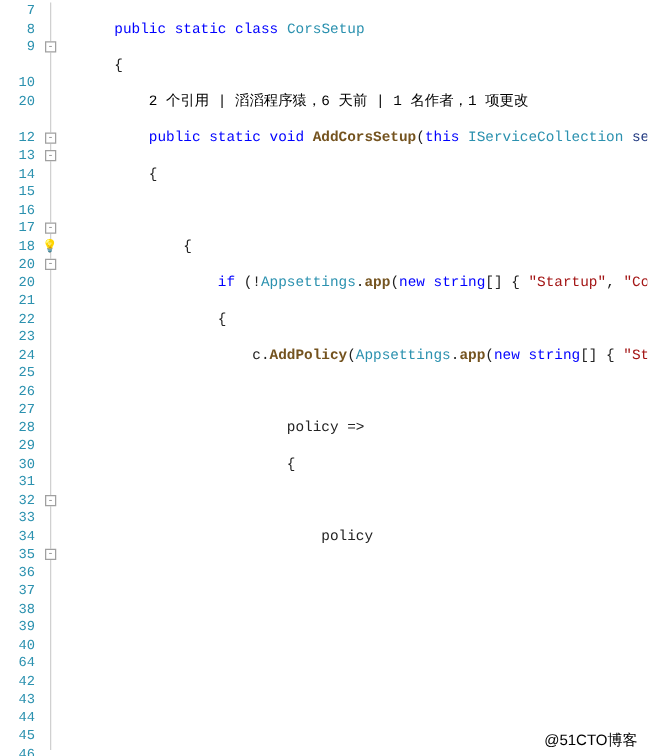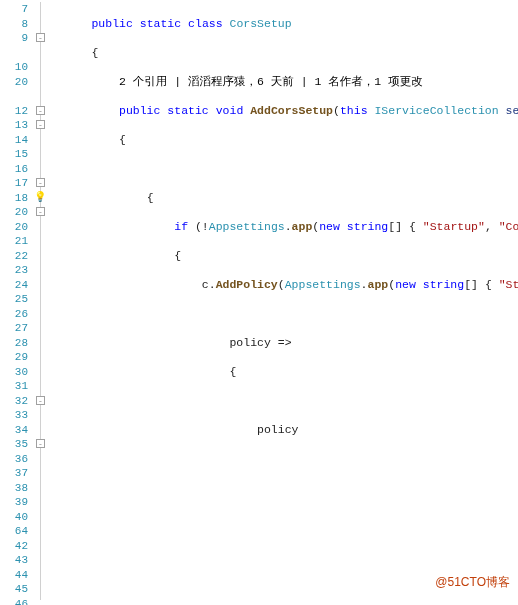--- a/index.html
+++ b/index.html
@@ -68,22 +68,22 @@
     .c-green { color: #008000; }
     .c-kw { color: #0000ff; }
     .c-type { color: #2b91af; }
     .c-str { color: #a31515; }
     .c-meth { color: #74531f; font-weight: bold; }
     .c-par { color: #1f377f; }
     .c-txt { color: #222222; }
     .watermark {
       position: absolute;
       right: 8px;
-      bottom: 14px;
-      color: #c2410c;
+      bottom: 4px;
+      color: #000000;
       font-family: Arial, sans-serif;
       font-size: 12px;
       margin-left: 28px;
     }
   </style>
 </head>
 <body>
 
 <div class="editor">
   <div class="gutter">

